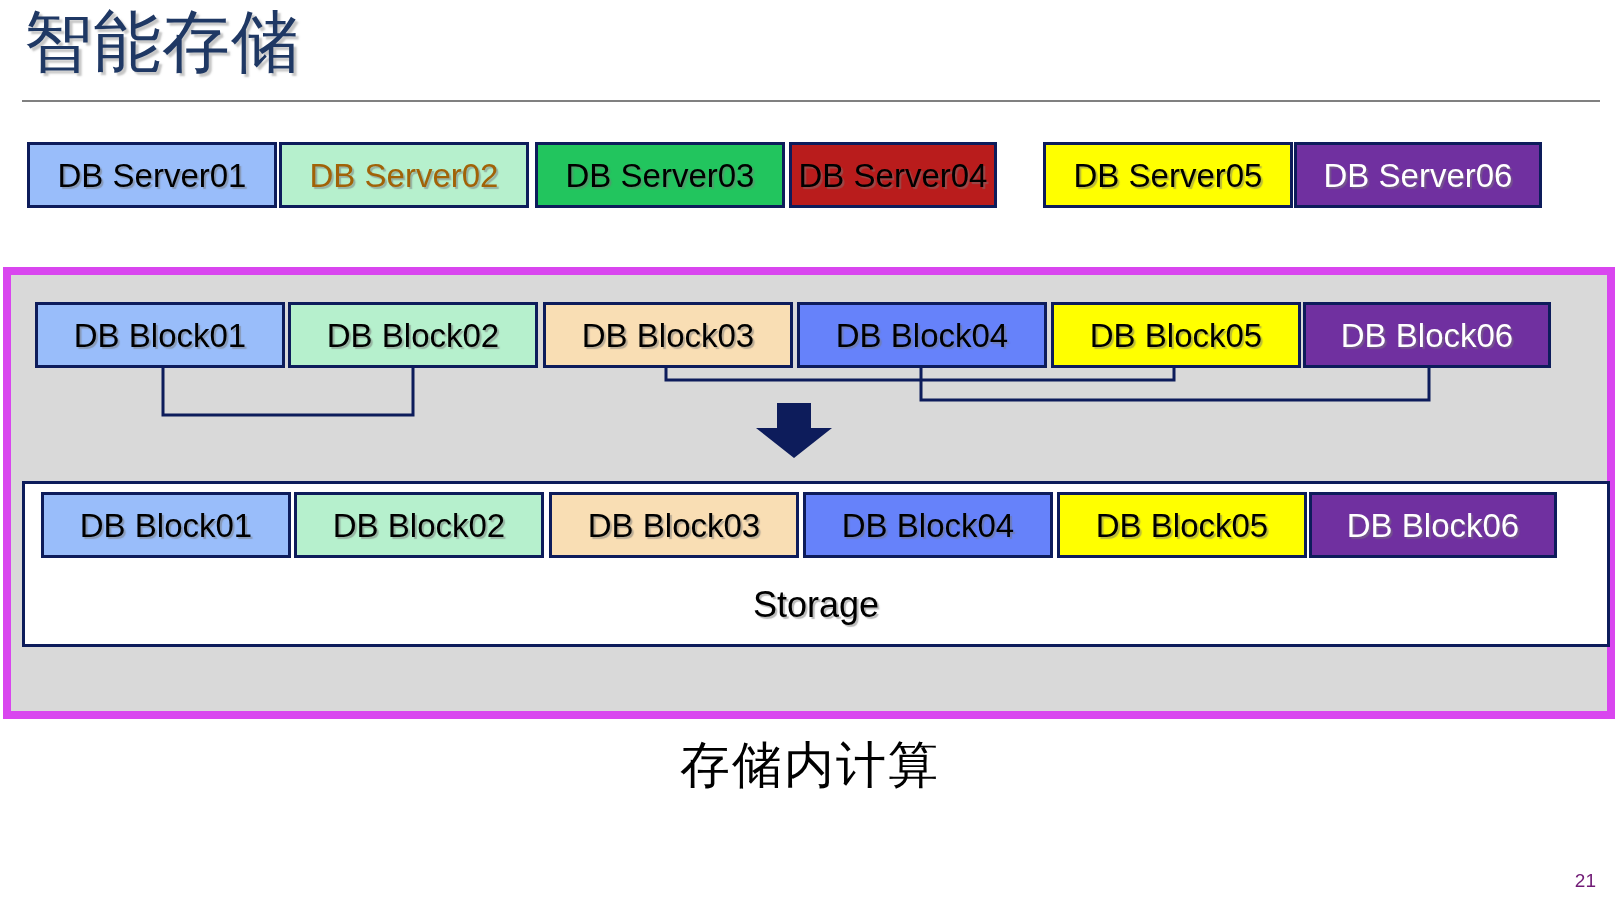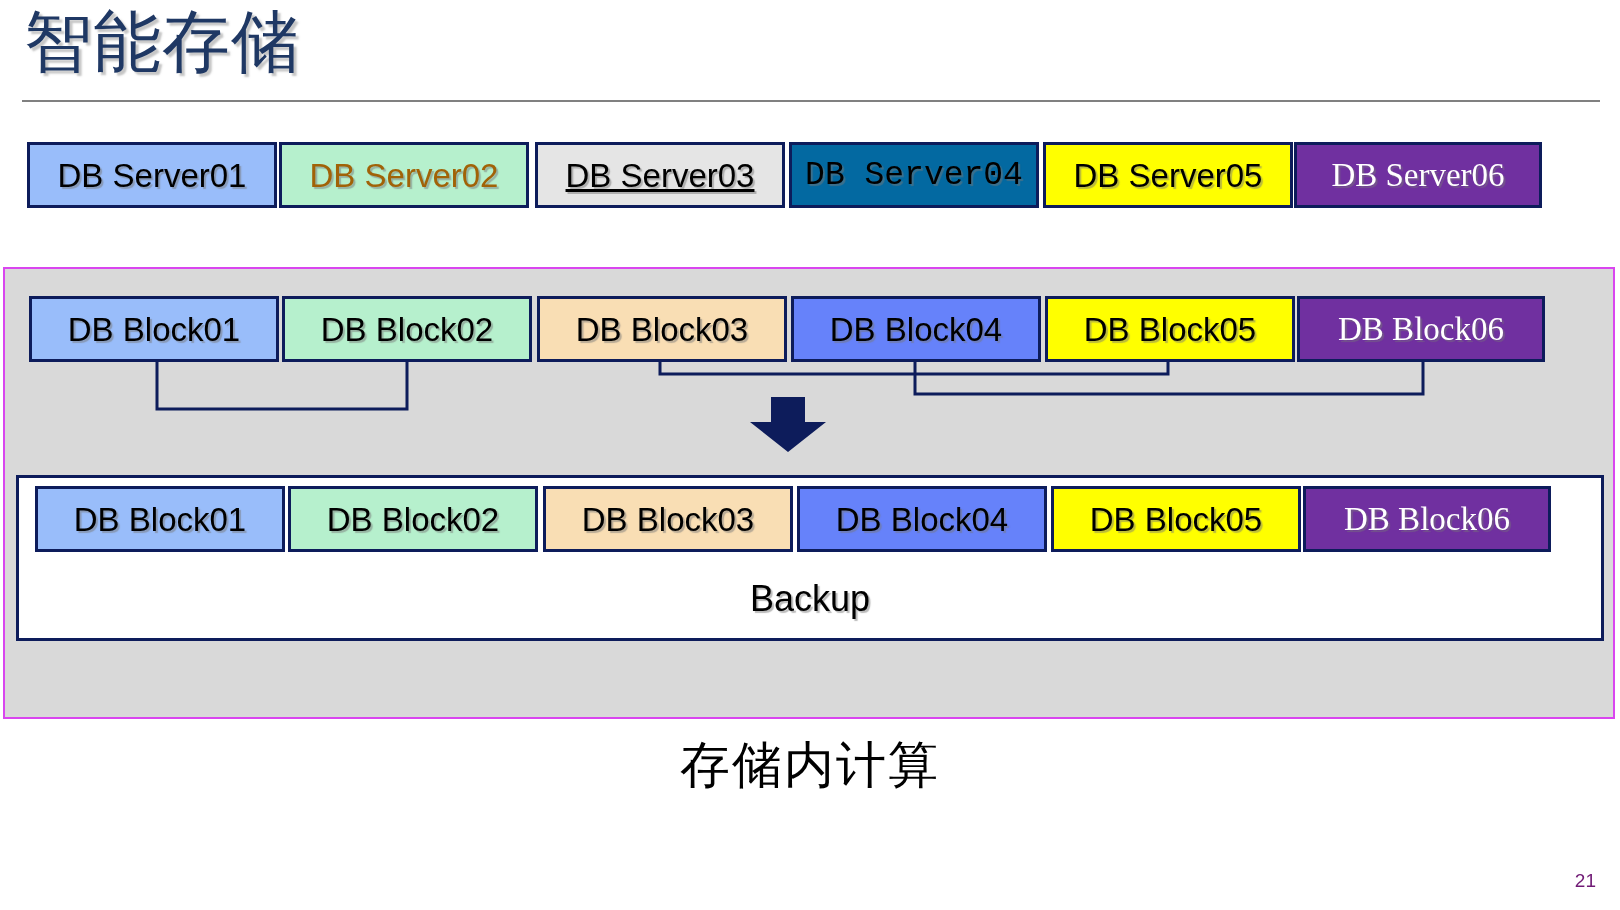--- a/index.html
+++ b/index.html
@@ -44,31 +44,31 @@
     box-sizing: border-box;
     display: flex;
     align-items: center;
     justify-content: center;
     font-size: 33px;
     line-height: 1;
     color: #000000;
     white-space: nowrap;
     text-shadow: 2px 2px 1px rgba(120,120,120,0.5);
   }
-  .cbox.light { color: #FFFFFF; font-family: Liberation Serif, serif; }
+  .cbox.light { color: #FFFFFF; }
 
   
   #storage-container {
     position: absolute;
     left: 3px;
     top: 267px;
     width: 1612px;
     height: 452px;
     background: #D9D9D9;
-    border: 2px solid #d946ef;
+    border: 8px solid #d946ef;
     box-sizing: border-box;
   }
 
   
   #backup-panel {
     position: absolute;
     left: 11px;
     top: 206px;
     width: 1588px;
     height: 166px;
@@ -133,22 +133,22 @@
 </style>
 </head>
 <body>
 
 <div id="slide-title">智能存储</div>
 <div id="title-rule"></div>
 
 <div id="server-row" style="position: absolute; left: 0px; top: 0px; width: 1620px; height: 230px;">
     <div class="cbox" style="left: 27px; top: 142px; width: 250px; height: 66px; background: rgb(153, 189, 250); color: rgb(0, 0, 0);">DB Server01</div>
     <div class="cbox" style="left: 279px; top: 142px; width: 250px; height: 66px; background: rgb(182, 240, 205); color: #a16207;">DB Server02</div>
-    <div class="cbox" style="left: 535px; top: 142px; width: 250px; height: 66px; background: #e5e5e5; color: rgb(0, 0, 0); text-decoration: underline;">DB Server03</div>
-    <div class="cbox" style="left: 789px; top: 142px; width: 250px; height: 66px; background: #0369a1; color: rgb(0, 0, 0); font-family: Liberation Mono, monospace;">DB Server04</div>
+    <div class="cbox" style="left: 535px; top: 142px; width: 250px; height: 66px; background: #22c55e; color: rgb(0, 0, 0);">DB Server03</div>
+    <div class="cbox" style="left: 789px; top: 142px; width: 208px; height: 66px; background: #b91c1c; color: rgb(0, 0, 0);">DB Server04</div>
     <div class="cbox" style="left: 1043px; top: 142px; width: 250px; height: 66px; background: rgb(255, 255, 0); color: rgb(0, 0, 0);">DB Server05</div>
     <div class="cbox light" style="left: 1294px; top: 142px; width: 248px; height: 66px; background: rgb(112, 48, 160); color: rgb(255, 255, 255);">DB Server06</div>
   </div>
 
 <div id="storage-container">
 
   <svg id="connectors" viewBox="0 0 1612 452" preserveAspectRatio="none">
       <path d="M152,93 L152,140 L402,140 L402,93" fill="none" stroke="#0D1C5B" stroke-width="3"></path>
       <path d="M655,93 L655,105 L1163,105 L1163,93" fill="none" stroke="#0D1C5B" stroke-width="3"></path>
       <path d="M910,93 L910,125 L1418,125 L1418,93" fill="none" stroke="#0D1C5B" stroke-width="3"></path>
@@ -166,21 +166,21 @@
 
   <div id="backup-panel">
     <div id="backup-block-row" style="position: absolute; left: 0px; top: 0px; width: 1588px; height: 90px;">
         <div class="cbox" style="left: 16px; top: 8px; width: 250px; height: 66px; background: rgb(153, 189, 250); color: rgb(0, 0, 0);">DB Block01</div>
         <div class="cbox" style="left: 269px; top: 8px; width: 250px; height: 66px; background: rgb(182, 240, 205); color: rgb(0, 0, 0);">DB Block02</div>
         <div class="cbox" style="left: 524px; top: 8px; width: 250px; height: 66px; background: rgb(249, 222, 180); color: rgb(0, 0, 0);">DB Block03</div>
         <div class="cbox" style="left: 778px; top: 8px; width: 250px; height: 66px; background: rgb(102, 130, 250); color: rgb(0, 0, 0);">DB Block04</div>
         <div class="cbox" style="left: 1032px; top: 8px; width: 250px; height: 66px; background: rgb(255, 255, 0); color: rgb(0, 0, 0);">DB Block05</div>
         <div class="cbox light" style="left: 1284px; top: 8px; width: 248px; height: 66px; background: rgb(112, 48, 160); color: rgb(255, 255, 255);">DB Block06</div>
       </div>
-    <div id="backup-label">Backup</div>
+    <div id="backup-label">Storage</div>
   </div>
 
 </div>
 
 <div id="caption">
   <div>存储内计算</div>
 </div>
 
 <div id="page-number">21</div>
 

